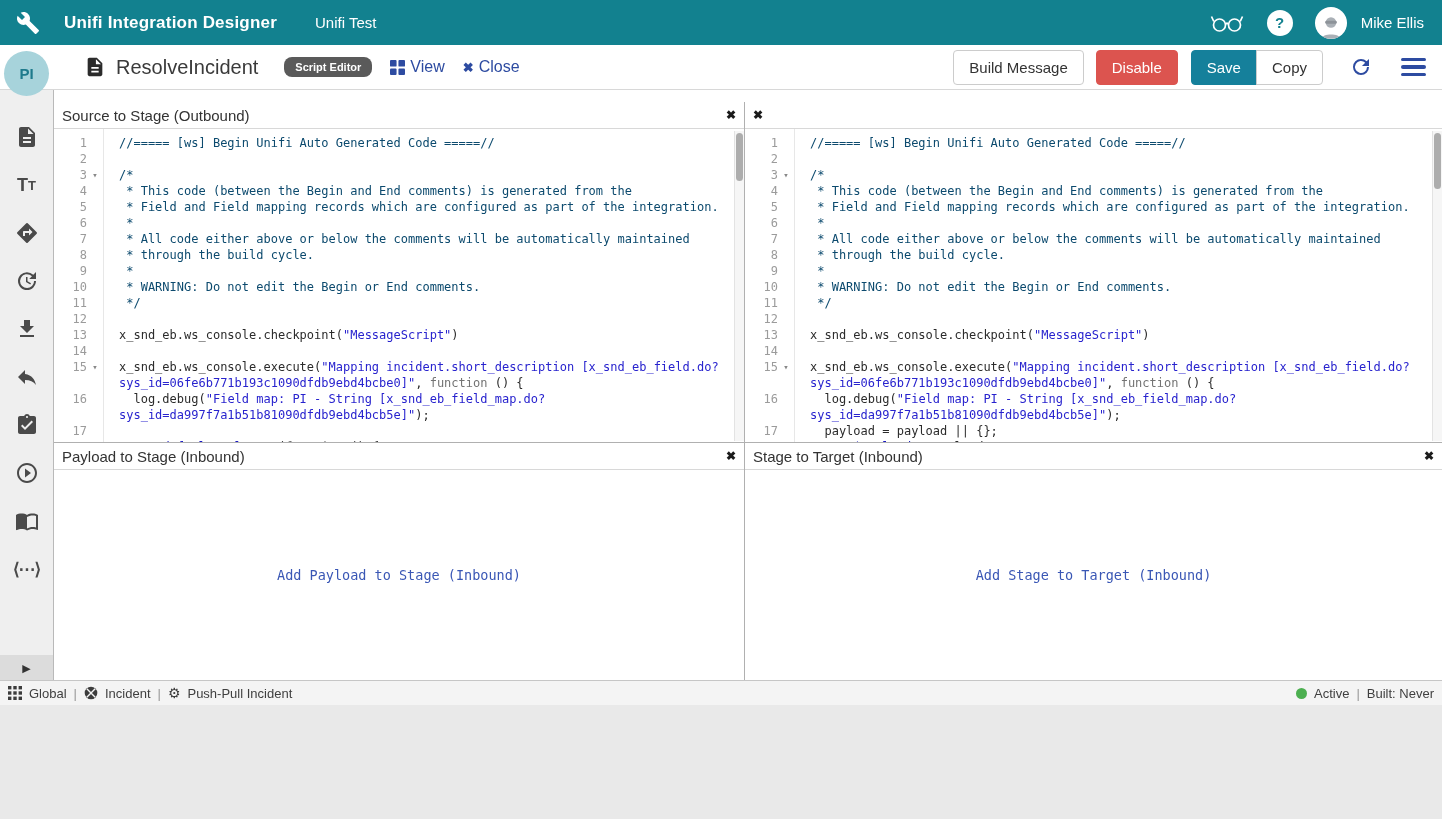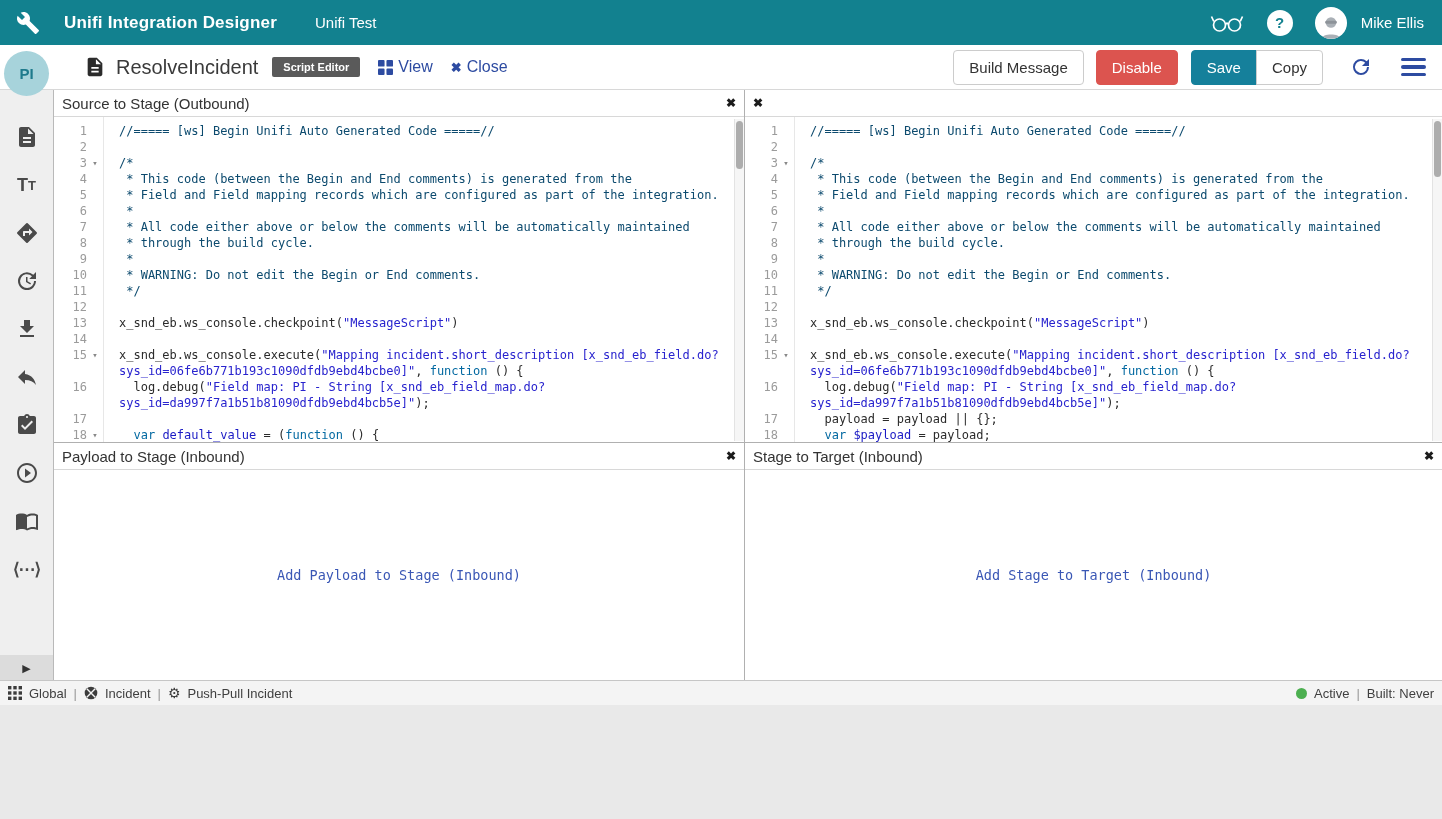--- a/index.html
+++ b/index.html
@@ -18,22 +18,22 @@
                  font-weight:bold; font-size:15px; display:flex; align-items:center; justify-content:center; }
   .avatar-circ { width:32px; height:32px; border-radius:50%; background:#fff; overflow:hidden;
                  display:flex; align-items:flex-end; justify-content:center; }
   .user-name { font-size:15px; margin-left:-8px; }
 
   
   .toolbar { position:absolute; top:45px; left:0; right:0; height:45px; background:#fff;
              border-bottom:1px solid #d8d8d8; display:flex; align-items:center; }
   .doc-ico { margin-left:84px; width:22px; height:22px; }
   .rec-title { margin-left:10px; font-size:20px; color:#3a3a3a; }
-  .badge { margin-left:14px; background:#5a5a5a; color:#fff; font-size:11px; font-weight:bold;
-           padding:4px 11px; border-radius:2px; }
+  .badge { margin-left:26px; background:#5a5a5a; color:#fff; font-size:11px; font-weight:bold;
+           padding:4px 11px; border-radius:8px; }
   .tb-link { margin-left:18px; color:#2D4BA1; font-size:16px; display:flex; align-items:center; gap:5px; cursor:pointer; }
   .tb-link .x-ico { font-size:13px; font-weight:bold; }
   .toolbar .right { margin-left:auto; display:flex; align-items:center; padding-right:16px; }
   .btn { height:35px; padding:8px 15px; font-size:15px; border-radius:4px; border:1px solid #ccc;
          background:#fff; color:#333; display:flex; align-items:center; cursor:pointer; white-space:nowrap; }
   .btn-danger { background:#DC544F; border-color:#DC544F; color:#fff; margin-left:12px; }
   .grp { display:flex; margin-left:13px; }
   .btn-primary { background:#15809B; border-color:#15809B; color:#fff;
                  border-top-right-radius:0; border-bottom-right-radius:0; }
   .btn-copy { border-top-left-radius:0; border-bottom-left-radius:0; margin-left:-1px; }
@@ -54,37 +54,37 @@
   .tt-glyph .small { font-size:13px; }
   .code-glyph { font-size:17px; font-weight:bold; color:#4a4a4a; letter-spacing:-1px; }
   .sb-expand { position:absolute; bottom:0; left:0; width:53px; height:26px; background:#dcdcdc;
                display:flex; align-items:center; justify-content:center; color:#333; font-size:11px; cursor:pointer; }
 
   
   .content { position:absolute; top:90px; left:54px; right:0; bottom:24px;
              display:grid; grid-template-columns:691px 1fr; grid-template-rows:353px 1fr; }
   .panel { background:#fff; overflow:hidden; position:relative; }
   .p-left { border-right:1px solid #b0b0b0; }
-  .p-top { border-bottom:1px solid #b0b0b0; }
+  .p-top { border-bottom:1px solid #b0b0b0;margin-top:12px; }
   .panel-header { height:27px; display:flex; align-items:center; padding:0 8px;
                   font-size:15px; color:#333; border-bottom:1px solid #d8d8d8; background:#fff; }
   .panel-header .ttl { flex:1; }
   .close-x { font-size:12px; font-weight:bold; color:#1b1b1b; cursor:pointer; }
 
   
   .editor { position:relative; height:326px; overflow:hidden; padding-top:6px;
             font-family:"DejaVu Sans Mono", monospace; font-size:12px; line-height:16px; }
   .gutter-line { position:absolute; top:0; bottom:0; left:49px; border-left:1px solid #e7e7e7; }
   .crow { display:flex; height:16px; white-space:pre; }
   .ln { width:33px; text-align:right; color:#9B9B9B; flex-shrink:0; }
   .fold { width:16px; text-align:center; color:#888; font-size:9px; line-height:16px; flex-shrink:0; }
   .codeln { padding-left:16px; color:#2b2b2b; }
   .t-c { color:#0c4a6e; }
   .t-s { color:#2823CE; }
-  .t-k { color:#0369a1; }
+  .t-k { color:#737373; }
   .t-d { color:#1A1AC4; }
   .t-p { color:#2b2b2b; }
   .scrolltrack { position:absolute; top:1px; bottom:1px; right:0; width:10px; background:#f6f6f6;
                  border-left:1px solid #e3e3e3; }
   .scrollthumb { position:absolute; top:2px; right:1px; width:7px; height:48px; background:#adadad; border-radius:4px; }
 
   
   .empty-body { height:calc(100% - 28px); display:flex; align-items:center; justify-content:center; }
   .add-link { font-family:"DejaVu Sans Mono", monospace; font-size:13.5px; color:#3A57B5; cursor:pointer; }
 

